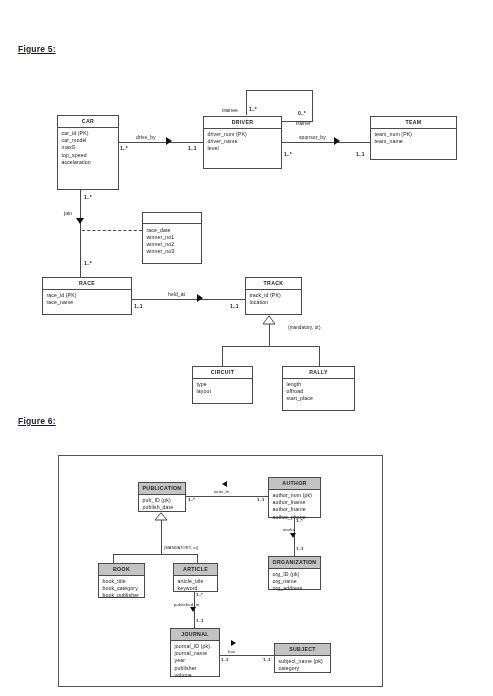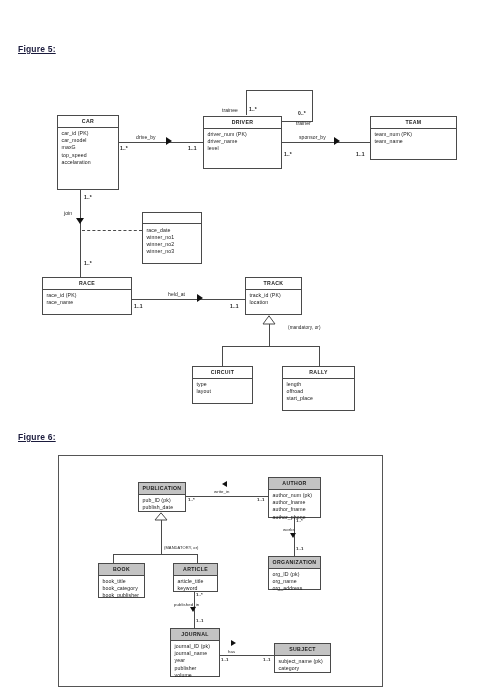--- a/index.html
+++ b/index.html
@@ -257,21 +257,21 @@
 
   <div class="uml-box" style="left:282px; top:354px; width:73px; height:45px;">
     <div class="uml-title">RALLY</div>
     <div class="uml-attrs">
       <div>length</div>
       <div>offroad</div>
       <div>start_place</div>
     </div>
   </div>
 
-  <div class="fig-caption" style="left:18px; top:420px;">Figure 6:</div>
+  <div class="fig-caption" style="left:18px; top:404px;">Figure 6:</div>
 
   <div class="frame" style="left:58px; top:443px; width:325px; height:232px;"></div>
 
   <div class="uml-box shaded" style="left:138px; top:470px; width:48px; height:30px;">
     <div class="uml-title">PUBLICATION</div>
     <div class="uml-attrs">
       <div>pub_ID (pk)</div>
       <div>publish_date</div>
     </div>
   </div>

